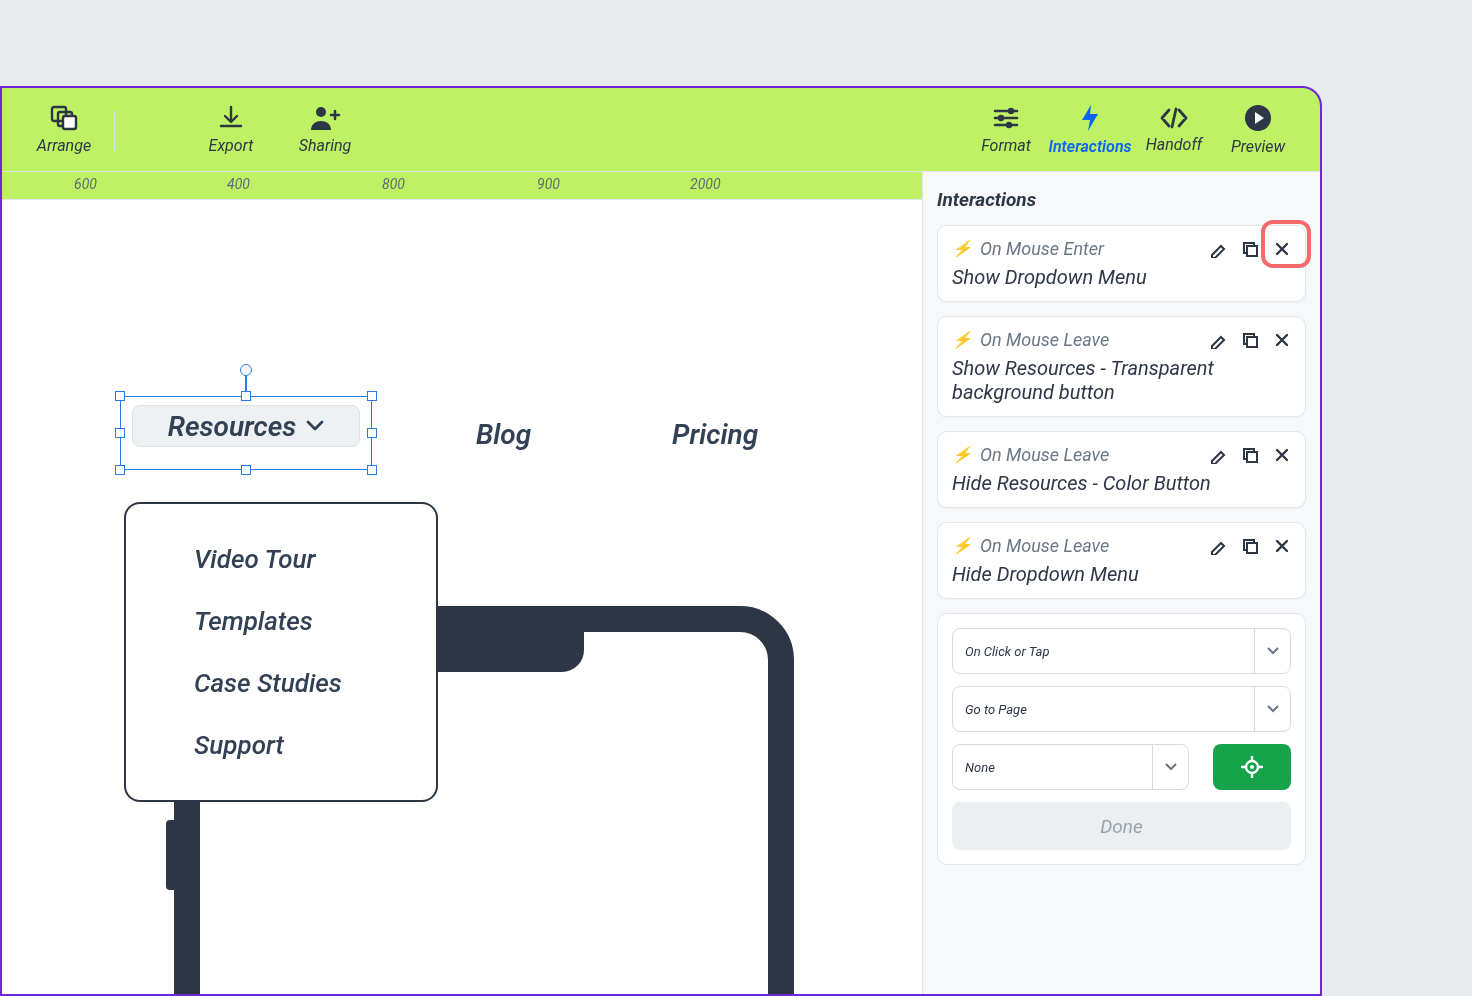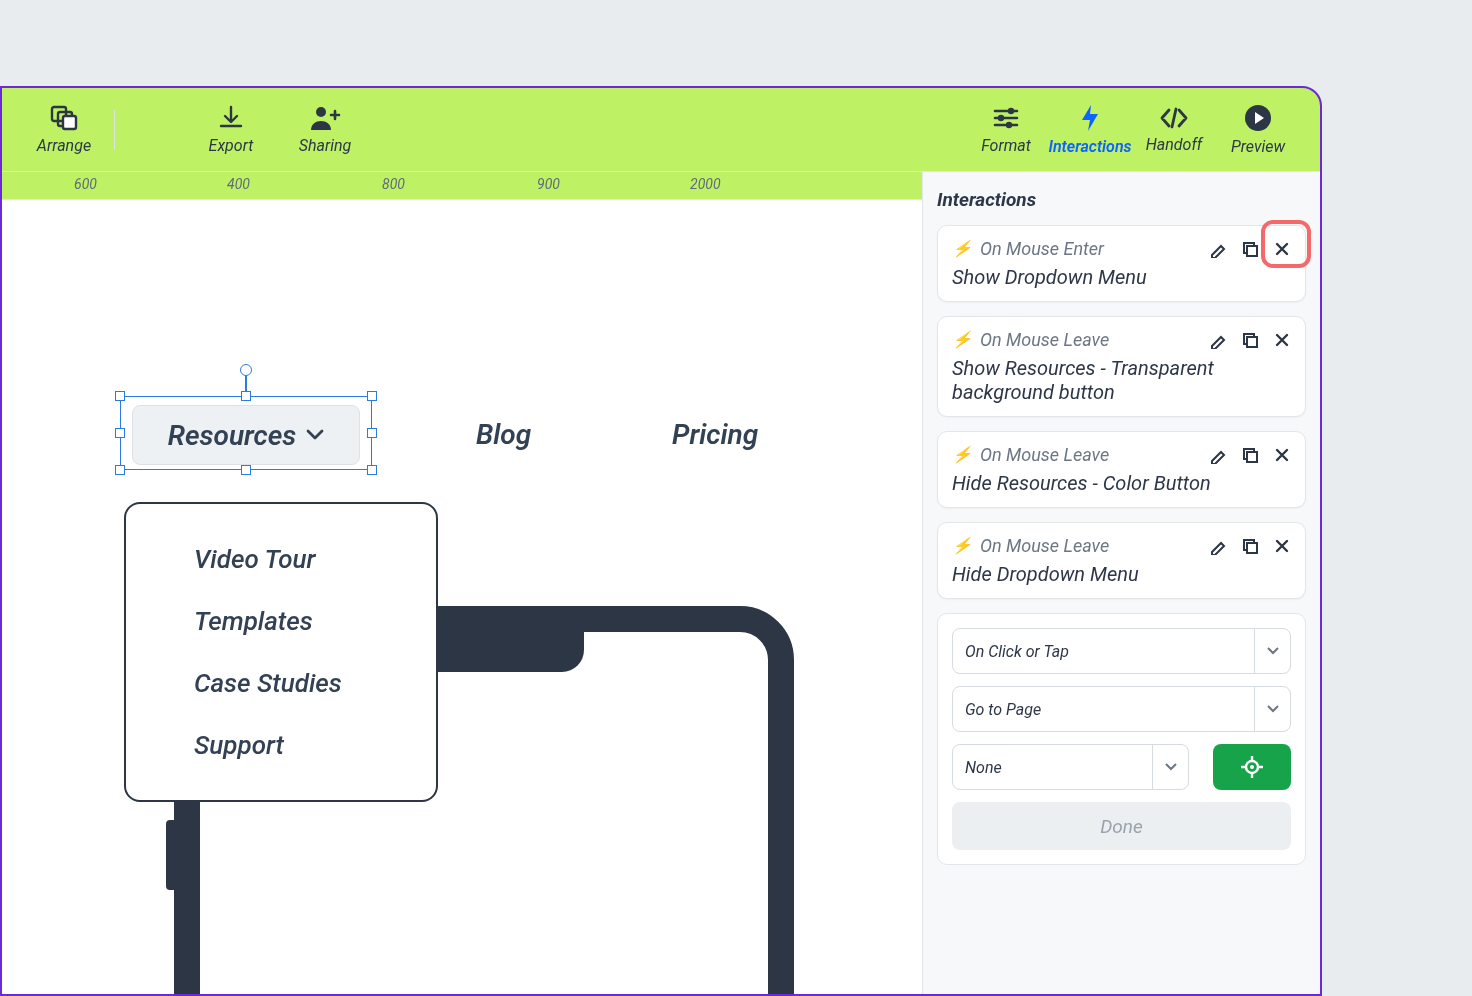--- a/index.html
+++ b/index.html
@@ -18,21 +18,21 @@
   .panel h2{font-size:19px;font-weight:700;color:#2d3748;margin:4px 0 14px;}
   .card{background:#fff;border:1px solid #e2e6ea;border-radius:10px;padding:12px 14px;margin-bottom:14px;box-shadow:0 1px 2px rgba(0,0,0,.04);}
   .card .row1{display:flex;align-items:center;gap:8px;}
   .bolt{color:#16a34a;font-weight:700;}
   .trig{color:#6b7785;font-size:18px;}
   .cardact{margin-left:auto;display:flex;gap:14px;align-items:center;}
   .cardact span{cursor:pointer;color:#2d3748;}
   .desc{margin-top:6px;font-size:20px;color:#2d3748;}
   .highlight{position:absolute;border:4px solid #f46a6a;border-radius:12px;pointer-events:none;}
   .form{background:#fff;border:1px solid #e2e6ea;border-radius:10px;padding:14px;}
-  .select{height:46px;border:1px solid #d6dbe1;border-radius:8px;display:flex;align-items:center;padding:0 12px;font-size:16px;color:#2d3748;margin-bottom:12px;position:relative;cursor:pointer;}
+  .select{height:46px;border:1px solid #d6dbe1;border-radius:8px;display:flex;align-items:center;padding:0 12px;font-size:13px;color:#2d3748;margin-bottom:12px;position:relative;cursor:pointer;}
   .select .caret{position:absolute;right:0;top:0;bottom:0;width:36px;border-left:1px solid #d6dbe1;display:flex;align-items:center;justify-content:center;}
   .row{display:flex;gap:24px;margin-bottom:12px;}
   .row .select{flex:1;margin-bottom:0;}
   .greenbtn{width:78px;height:46px;background:#16a34a;border-radius:8px;display:flex;align-items:center;justify-content:center;cursor:pointer;}
   .donebtn{height:48px;background:#eceff2;border-radius:8px;display:flex;align-items:center;justify-content:center;font-size:19px;color:#9aa3ad;cursor:pointer;}
 
   
   .sel{position:absolute;border:1.5px solid #2c7be5;}
   .handle{position:absolute;width:10px;height:10px;background:#fff;border:1.5px solid #2c7be5;}
   .dropdownbtn{position:absolute;background:#eef1f3;border:1px solid #dde2e7;border-radius:8px;display:flex;align-items:center;justify-content:center;gap:10px;font-size:28px;font-weight:600;color:#334155;}
@@ -138,21 +138,21 @@
     <span class="rlabel" style="left:535px">900</span>
     <span class="rlabel" style="left:688px">2000</span>
   </div>
 
   <div class="canvas">
 
     <div class="phone" style="left:172px;top:406px;width:620px;height:900px;"></div>
     <div class="notch" style="left:390px;top:430px;width:192px;height:42px;"></div>
     <div style="position:absolute;left:164px;top:620px;width:8px;height:70px;background:#2c3644;border-radius:4px 0 0 4px;"></div>
 
-    <div class="dropdownbtn" style="left:130px;top:205px;width:228px;height:60px;">
+    <div class="dropdownbtn" style="left:130px;top:205px;width:228px;height:42px;">
       <span>Resources</span>
       <svg width="18" height="12" viewBox="0 0 18 12">
           <path d="M2 2l7 7 7-7" fill="none" stroke="#334155" stroke-width="2.8" stroke-linecap="round" stroke-linejoin="round"></path>
         </svg>
     </div>
     <div class="sel" style="left:118px;top:196px;width:252px;height:74px;"></div>
     <div class="linkdot" style="left:238px;top:164px;"></div>
     <div style="position:absolute;left:243px;top:176px;width:1.5px;height:20px;background:#2c7be5;"></div>
 
     <div class="handle" style="left:113px;top:191px"></div>

